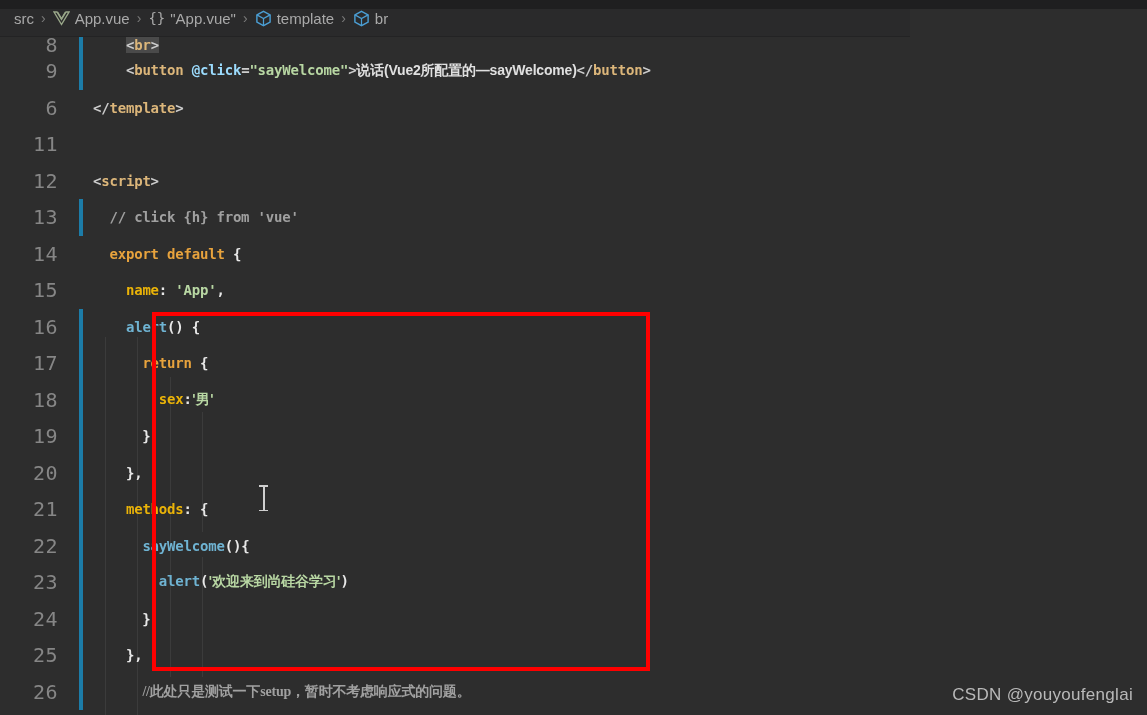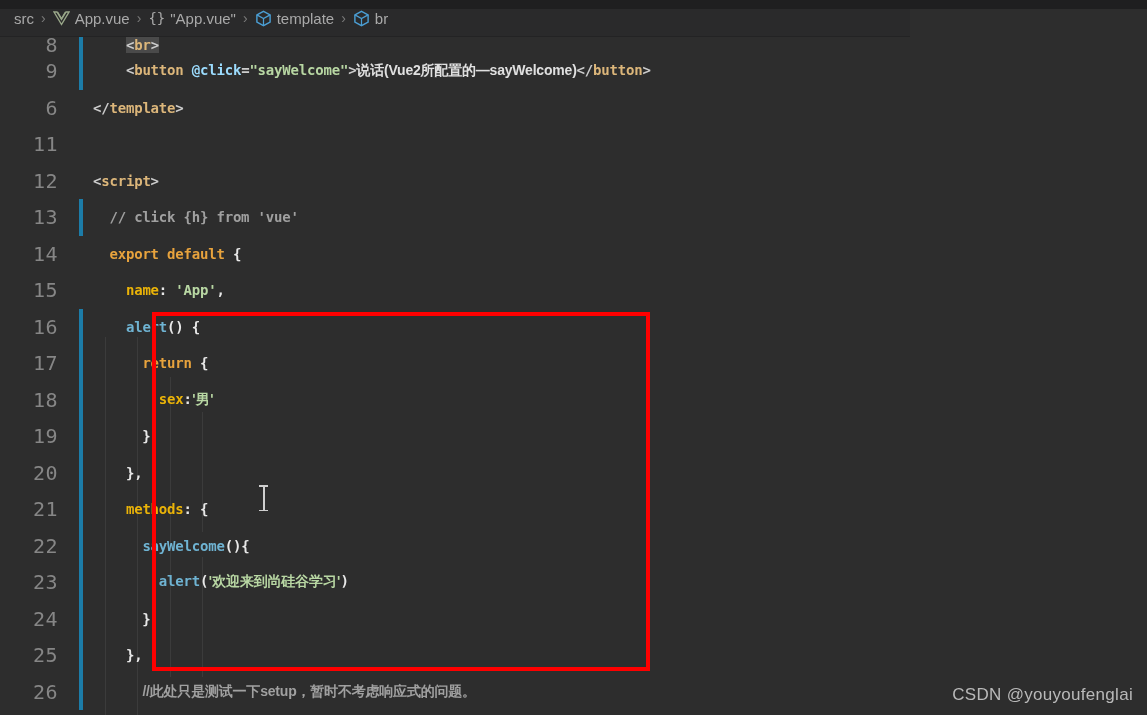--- a/index.html
+++ b/index.html
@@ -116,21 +116,21 @@
   .t-tag     { color: #dcb67a; }
   .t-attr    { color: #9cdcfe; text-align: center; }
   .t-string  { color: #b8d7a3; }
   .t-comment { color: #a0a0a0; }
   .t-keyword { color: #e8a33d; }
   .t-prop    { color: #eab308; }
   .t-func    { color: #6fb3d2; }
   .t-plain   { color: #e8e8e8; }
   .t-cjk     { color: #e0e0e0; font-family: Liberation Sans, sans-serif; }
   .t-cjkstr  { color: #b8d7a3; font-family: "DejaVu Sans", sans-serif; }
-  .t-cjkcmt  { color: #a0a0a0; font-family: Liberation Sans, sans-serif; }
+  .t-cjkcmt  { color: #a0a0a0; font-family: Liberation Serif, serif; }
 
   
   .row-clipped {
     height: 16px;
     overflow: hidden;
     align-items: flex-end;
   }
   .row-clipped .lineno { font-size: 20px; line-height: 16px; }
   .row-clipped .code-text { line-height: 16px; }
 

